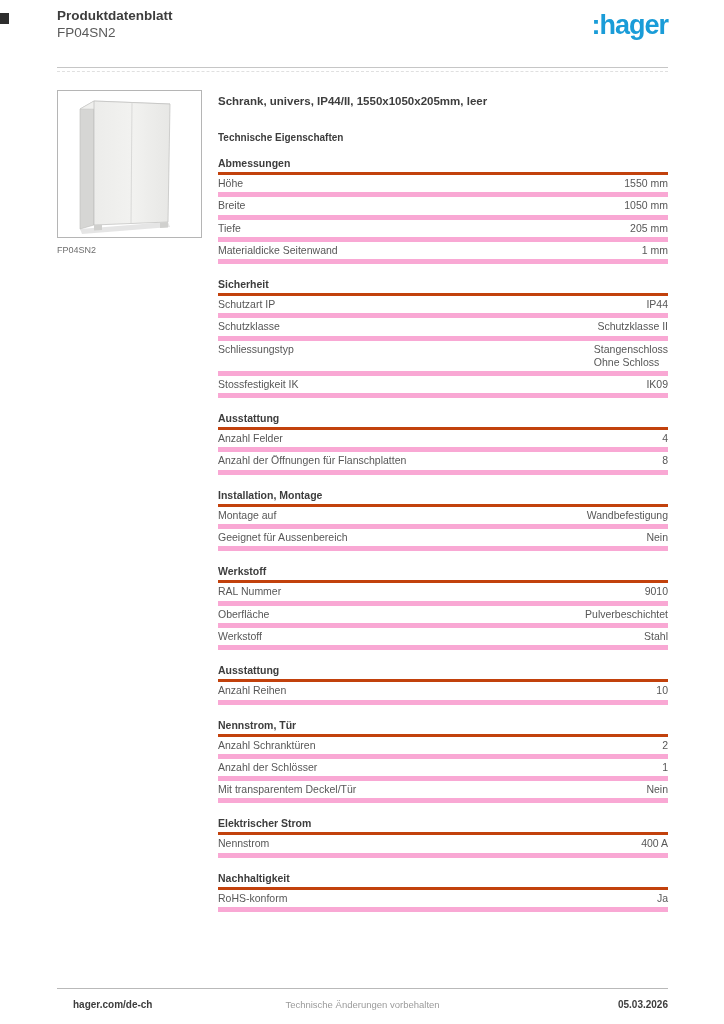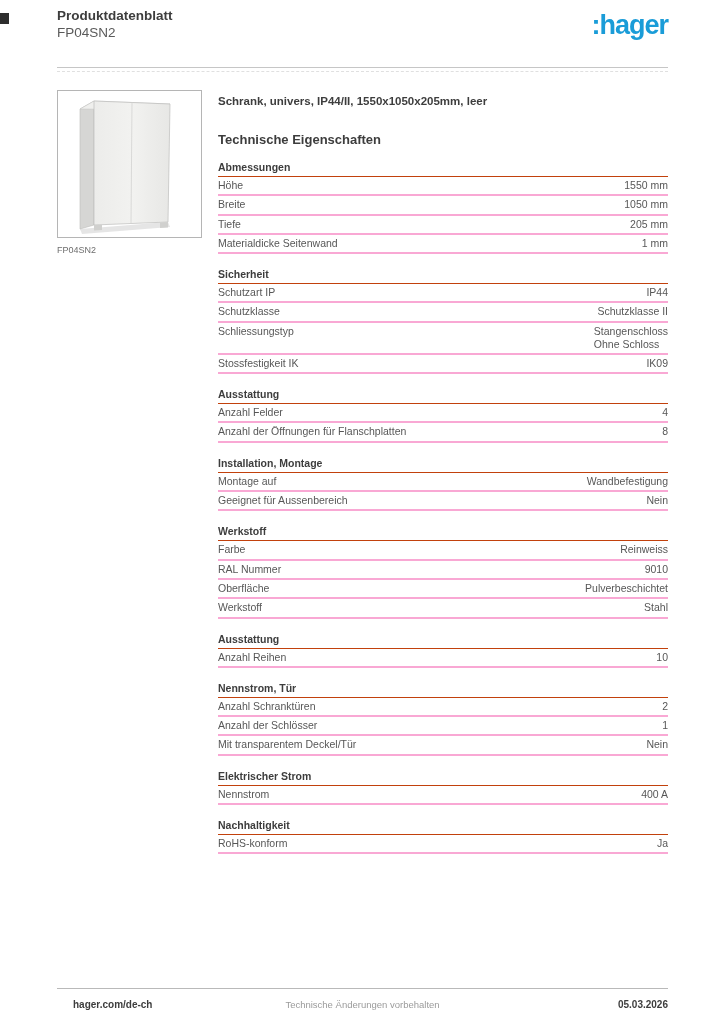--- a/index.html
+++ b/index.html
@@ -74,38 +74,38 @@
   }
   .right-col { flex: 1; min-width: 0; }
   .product-title {
     margin: 5px 0 0 0;
     font-size: 11.5px;
     font-weight: bold;
     color: #3d3d3d;
   }
   .tech-heading {
     margin: 25px 0 0 0;
-    font-size: 13px;
+    font-size: 10px;
     font-weight: bold;
     color: #3d3d3d;
   }
   .spec-section { margin-top: 14px; }
   .spec-section-title {
     font-size: 10.5px;
     font-weight: bold;
     color: #3d3d3d;
     padding-bottom: 3px;
-    border-bottom: 1px solid #c2410c;
+    border-bottom: 3px solid #c2410c;
   }
   .spec-row {
     display: flex;
     justify-content: space-between;
     align-items: flex-start;
     padding: 2px 0 2.5px 0;
-    border-bottom: 2px solid #f9a8d4;
+    border-bottom: 5px solid #f9a8d4;
     font-size: 10.5px;
     color: #575757;
   }
   .spec-label { text-align: left; }
   .spec-value { line-height: 1.22; white-space: nowrap; }
   .footer {
     position: absolute;
     left: 57px; right: 56px; bottom: 12px;
   }
   .footer-rule {
@@ -241,24 +241,20 @@
               <span class="spec-value">Wandbefestigung</span>
             </div>
             <div class="spec-row">
               <span class="spec-label">Geeignet für Aussenbereich</span>
               <span class="spec-value">Nein</span>
             </div>
           </div>
           <div class="spec-section">
             <div class="spec-section-title">Werkstoff</div>
             <div class="spec-row">
-              <span class="spec-label">Farbe</span>
-              <span class="spec-value">Reinweiss</span>
-            </div>
-            <div class="spec-row">
               <span class="spec-label">RAL Nummer</span>
               <span class="spec-value">9010</span>
             </div>
             <div class="spec-row">
               <span class="spec-label">Oberfläche</span>
               <span class="spec-value">Pulverbeschichtet</span>
             </div>
             <div class="spec-row">
               <span class="spec-label">Werkstoff</span>
               <span class="spec-value">Stahl</span>

